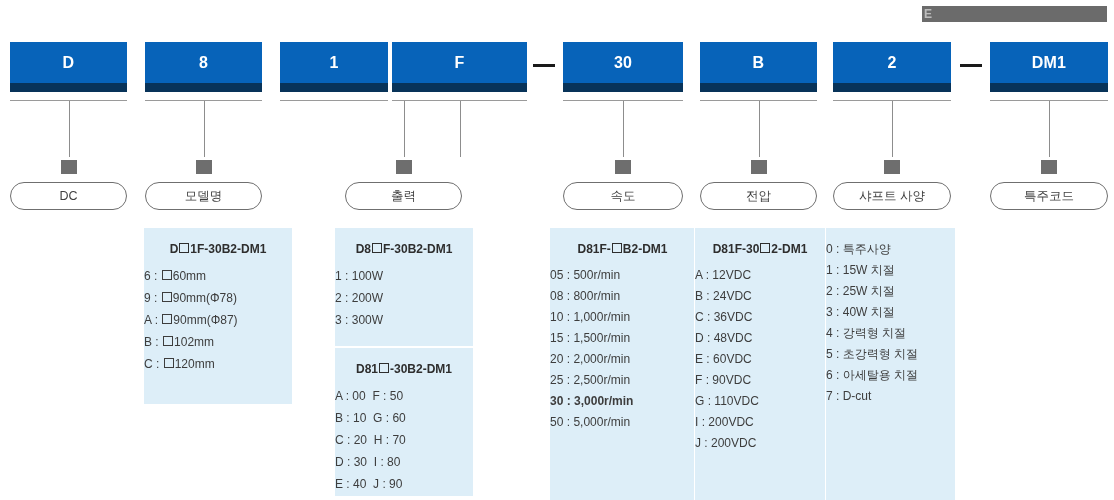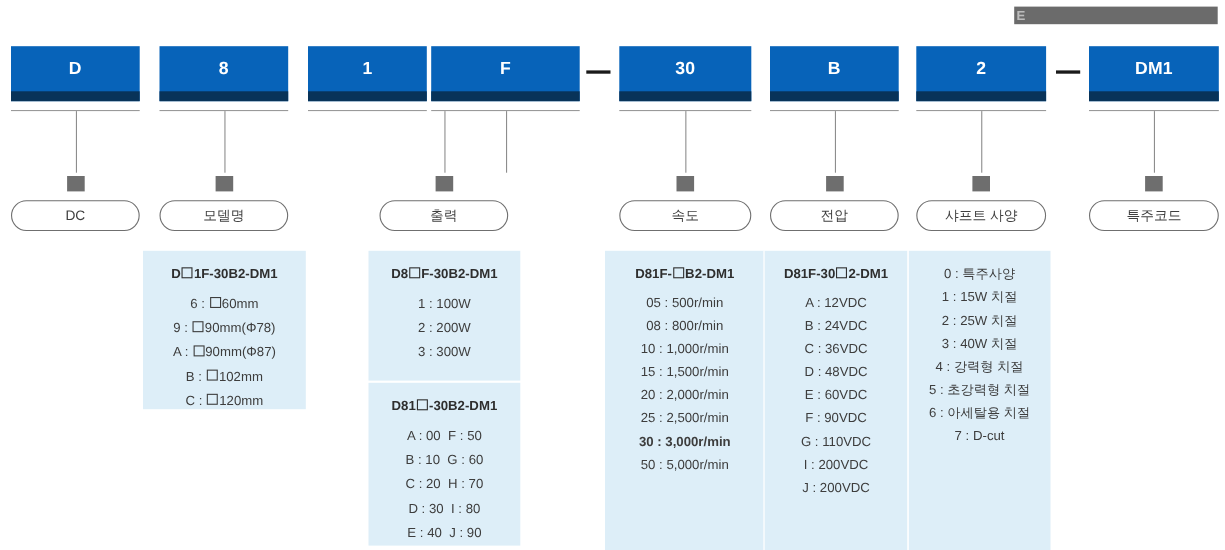--- a/index.html
+++ b/index.html
@@ -65,21 +65,21 @@
   
   .panel{
     background:#ddeef8;
   }
   .panel .hdr{
     display:block;text-align:center;
     font-size:12px;font-weight:bold;color:#2e2e2e;
     white-space:nowrap;
   }
   .panel .row{
-    display:block;text-align:center;
+    display:block;text-align:left;
     font-size:12px;color:#3d3d3d;white-space:nowrap;
   }
   .sq{
     display:inline-block;width:8px;height:8px;
     border:1px solid #3d3d3d;
     vertical-align:baseline;margin:0 1px;
   }
   .sq-b{border-color:#2e2e2e;border-width:1.4px;}
   .divider{width:1px;background:#ffffff;}
 </style>
@@ -164,21 +164,21 @@
     <div class="abs vline" style="left: 1049px;"></div>
     <div class="abs knob" style="left: 1041px;"></div>
     <div class="abs pill" style="left: 990px; width: 118px;">
       <span>특주코드</span>
     </div>
     <div class="abs dash" title="—" style="left: 533px;"></div>
     <div class="abs dash" title="—" style="left: 960px;"></div>
   </div>
 
 <div id="panels">
-    <div class="abs panel" style="left: 130px; top: 228px; width: 148px; height: 144px;">
+    <div class="abs panel" style="left: 144px; top: 228px; width: 148px; height: 176px;">
       <div style="padding-top: 14px;">
         <span class="hdr" style="margin-bottom: 9px;"><span>D</span><span class="sq sq-b"></span><span>1F-30B2-DM1</span></span>
         <span class="row" style="line-height: 22px;"><span>6</span> : <span class="sq"></span><span>60mm</span></span>
         <span class="row" style="line-height: 22px;"><span>9</span> : <span class="sq"></span><span>90mm(Φ78)</span></span>
         <span class="row" style="line-height: 22px;"><span>A</span> : <span class="sq"></span><span>90mm(Φ87)</span></span>
         <span class="row" style="line-height: 22px;"><span>B</span> : <span class="sq"></span><span>102mm</span></span>
         <span class="row" style="line-height: 22px;"><span>C</span> : <span class="sq"></span><span>120mm</span></span>
       </div>
     </div>
     <div class="abs panel" style="left: 335px; top: 228px; width: 138px; height: 118px;">

